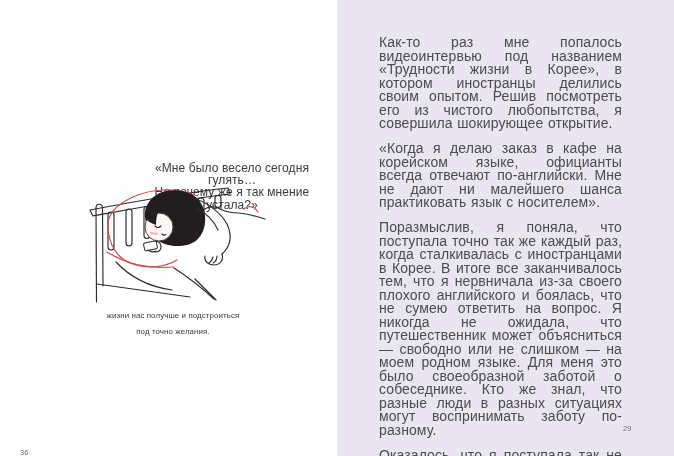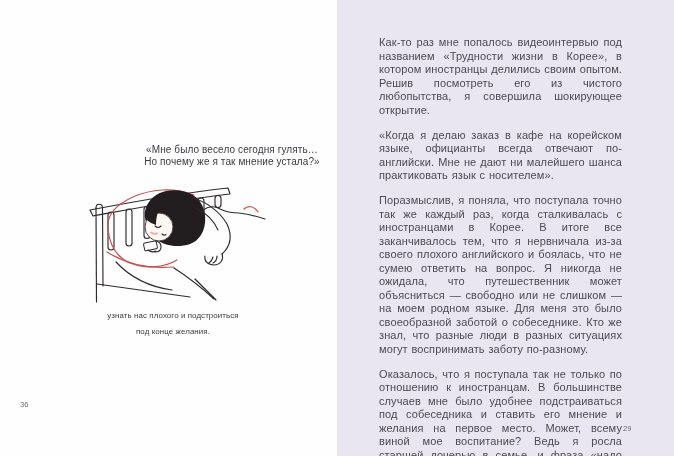--- a/index.html
+++ b/index.html
@@ -11,32 +11,32 @@
   }
   *{margin:0;padding:0;box-sizing:border-box;}
   html,body{width:674px;height:456px;overflow:hidden;}
   body{font-family:"Liberation Sans","DejaVu Sans",sans-serif;background:#fff;}
   .spread{position:relative;width:674px;height:456px;display:flex;}
   .page{position:relative;width:337px;height:456px;}
   .page-left{background:var(--left-bg);}
   .page-right{background:var(--right-bg);}
 
   
-  .bubble{position:absolute;text-align:center;color:#3b3b40;font-size:10px;line-height:12.2px;letter-spacing:.1px;}
+  .bubble{position:absolute;text-align:center;color:#3b3b40;font-size:12px;line-height:12.2px;letter-spacing:.1px;margin-top:18px;}
   .bubble-walk{left:142px;top:144px;width:180px;}
   .bubble-home{left:38px;top:166px;width:100px;}
   .illustration{position:absolute;left:52px;top:182px;width:230px;height:165px;}
   .caption{position:absolute;left:91px;top:308px;width:164px;text-align:center;color:#3b3b40;font-size:7.9px;line-height:15.5px;letter-spacing:.1px;}
   .page-num{position:absolute;font-size:7.5px;color:#6d6d72;}
-  .page-num-left{left:20px;top:400px;}
+  .page-num-left{left:20px;top:448px;}
   .page-num-right{left:286px;top:424px;}
 
   
   .text-block{position:absolute;left:42px;top:36px;width:243px;color:var(--txt);}
-  .text-block p{font-size:11px;line-height:13.5px;text-align:justify;letter-spacing:.1px;word-spacing:.6px;margin-bottom:11.5px;}
+  .text-block p{font-size:14px;line-height:13.5px;text-align:justify;letter-spacing:.1px;word-spacing:.6px;margin-bottom:11.5px;}
   .text-block p:last-child{margin-bottom:0;}
 
   svg .ln{fill:none;stroke:var(--ink);stroke-width:1.15;stroke-linecap:round;stroke-linejoin:round;}
   svg .red{fill:none;stroke:var(--red);stroke-width:1.2;stroke-linecap:round;}
   svg .blush{fill:none;stroke:#e498a3;stroke-width:2;stroke-linecap:round;opacity:.75;}
 </style>
 </head>
 <body>
 
 <div class="spread">
@@ -101,22 +101,22 @@
       </g>
 
       <g>
         <path class="ln" d="M151,28 C157,24 163,24 168,27 C174,30 181,31 187,31 C196,32 204,34 213,37"></path>
         <path class="ln" d="M64,80 C78,95 98,105 120,108"></path>
         <path class="ln" d="M122,86 C136,95 150,106 162,117"></path>
       </g>
     </svg>
 
     <div class="caption">
-      <div>узнать нас плохого и подстроиться</div>
-      <div>под конце желания.</div>
+      <div>жизни нас получше и подстроиться</div>
+      <div>под точно желания.</div>
     </div>
 
     <div class="page-num page-num-left">36</div>
   </section>
 
   <section class="page page-right">
     <div class="text-block">
       <p>Как-то раз мне попалось видеоинтервью под названием «Трудности жизни в Корее», в котором иностранцы делились своим опытом. Решив посмотреть его из чистого любопытства, я совершила шокирующее открытие.</p>
       <p>«Когда я делаю заказ в кафе на корейском языке, официанты всегда отвечают по-английски. Мне не дают ни малейшего шанса практиковать язык с носителем».</p>
       <p>Поразмыслив, я поняла, что поступала точно так же каждый раз, когда сталкивалась с иностранцами в Корее. В итоге все заканчивалось тем, что я нервничала из-за своего плохого английского и боялась, что не сумею ответить на вопрос. Я никогда не ожидала, что путешественник может объясниться — свободно или не слишком — на моем родном языке. Для меня это было своеобразной заботой о собеседнике. Кто же знал, что разные люди в разных ситуациях могут воспринимать заботу по-разному.</p>

